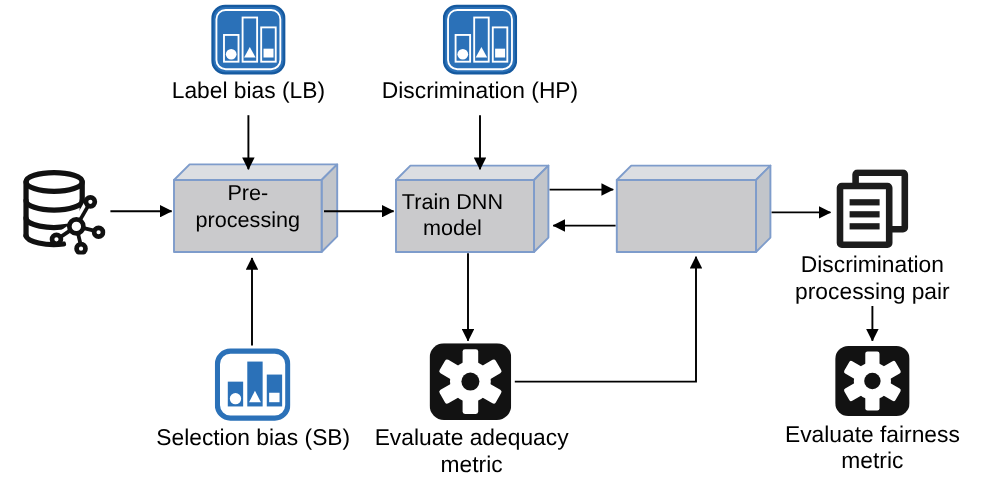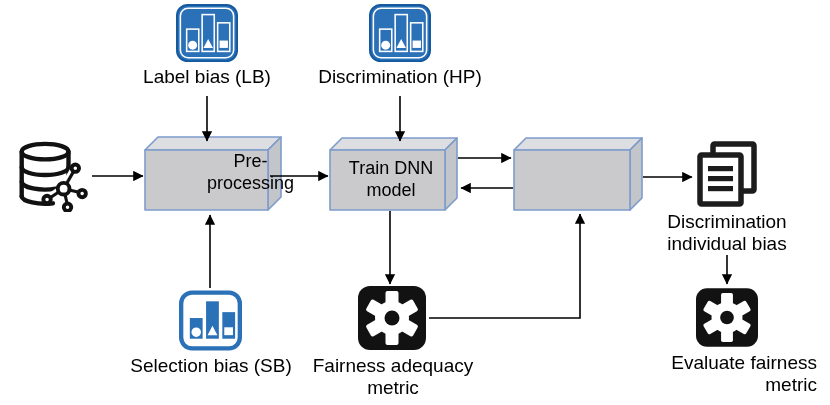--- a/index.html
+++ b/index.html
@@ -190,28 +190,28 @@
       <rect x="18" y="3" width="41" height="47" rx="1.5" fill="#fff" stroke="#1c1c1c" stroke-width="5.5"></rect>
       <rect x="5" y="14" width="41" height="49" rx="1.5" fill="#fff" stroke="#1c1c1c" stroke-width="5.5"></rect>
       <g fill="#1c1c1c">
         <rect x="13" y="25" width="25" height="5.2"></rect>
         <rect x="13" y="35" width="25" height="5.2"></rect>
         <rect x="13" y="45" width="25" height="5.2"></rect>
       </g>
     </svg>
   </div>
 
-  <div class="boxlbl" style="left:145px;top:150px;width:123px;height:45px;padding-left:44px;">Pre-
+  <div class="boxlbl" style="left:145px;top:150px;width:123px;height:45px;">Pre-
 processing</div>
-  <div class="boxlbl" style="left:344px;top:150px;width:94px;height:60px;">Train DNN
+  <div class="boxlbl" style="left:330px;top:150px;width:94px;height:60px;">Train DNN
 model</div>
 
   <div class="lbl" style="left:107px;top:66px;width:200px;">Label bias (LB)</div>
   <div class="lbl" style="left:300px;top:66px;width:200px;">Discrimination (HP)</div>
   <div class="lbl" style="left:111px;top:355px;width:200px;">Selection bias (SB)</div>
-  <div class="lbl" style="left:293px;top:355px;width:200px;">Fairness adequacy
+  <div class="lbl" style="left:293px;top:355px;width:200px;">Evaluate adequacy
 metric</div>
   <div class="lbl" style="left:637px;top:211px;width:180px;">Discrimination
-individual bias</div>
-  <div class="lbl" style="left:637px;top:352px;width:180px;text-align:right;">Evaluate fairness
+processing pair</div>
+  <div class="lbl" style="left:637px;top:352px;width:180px;">Evaluate fairness
 metric</div>
 
 </div>
 
 </body></html>

